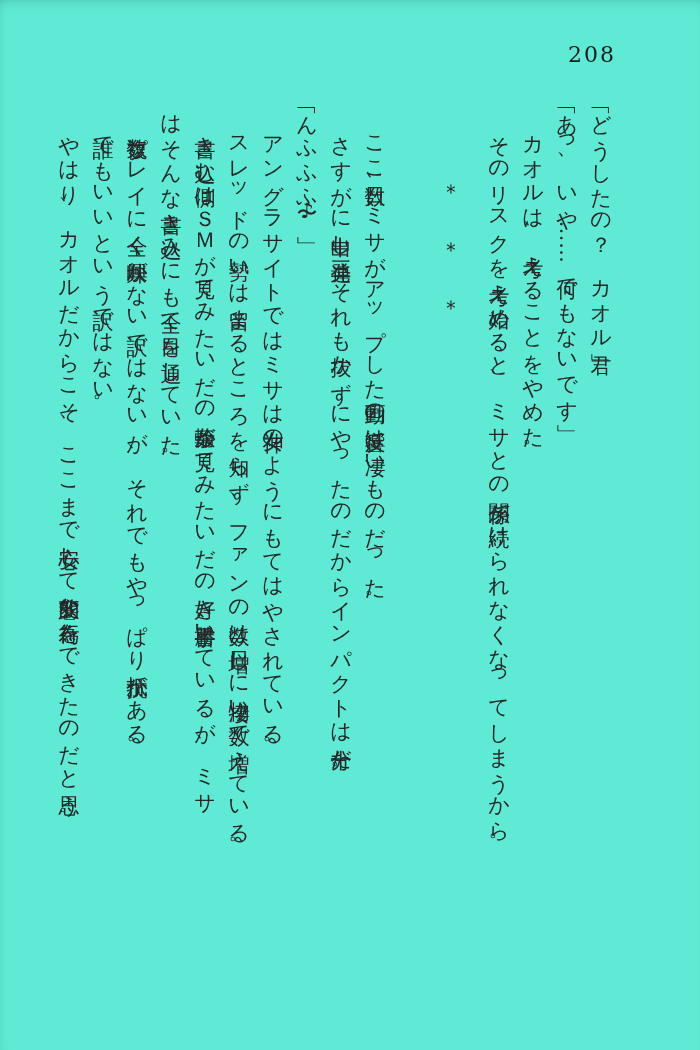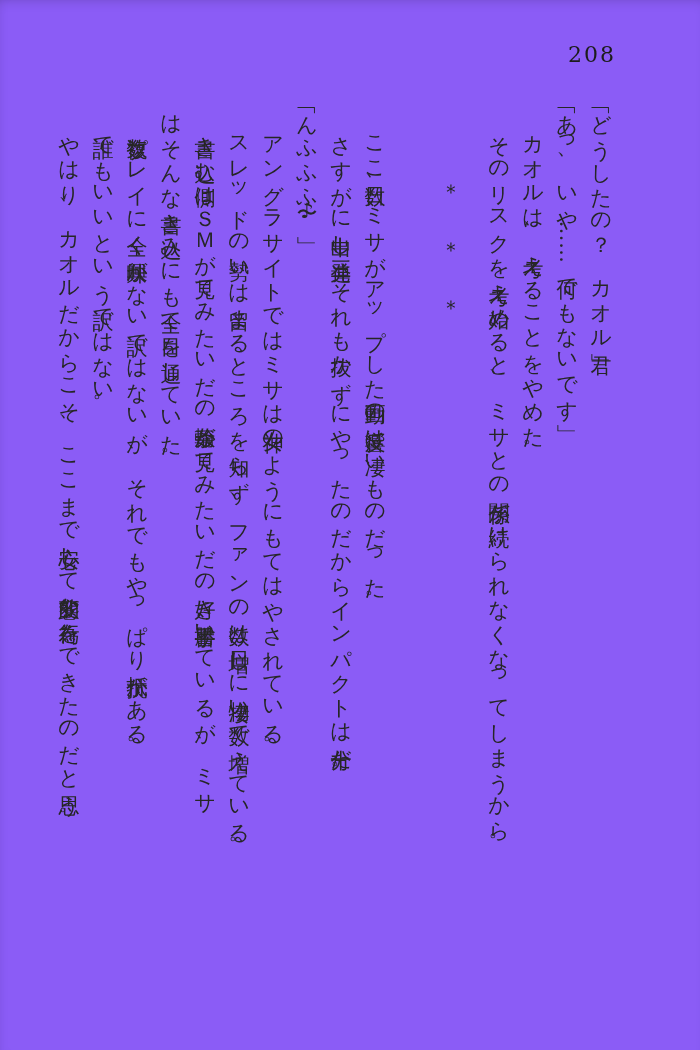--- a/index.html
+++ b/index.html
@@ -6,21 +6,21 @@
     margin: 0;
     padding: 0;
     width: 700px;
     height: 1050px;
     background: #ffffff;
   }
   .page {
     position: relative;
     width: 700px;
     height: 1050px;
-    background: #8b5cf6;
+    background: #5eead4;
     overflow: hidden;
     font-family: "DejaVu Serif", "Liberation Serif", serif;
     color: #262626;
     box-shadow: inset 0 8px 14px -10px rgba(0,0,0,0.25),
                 inset 8px 0 14px -12px rgba(0,0,0,0.12);
   }
   .page-number {
     position: absolute;
     top: 42px;
     right: 84px;

